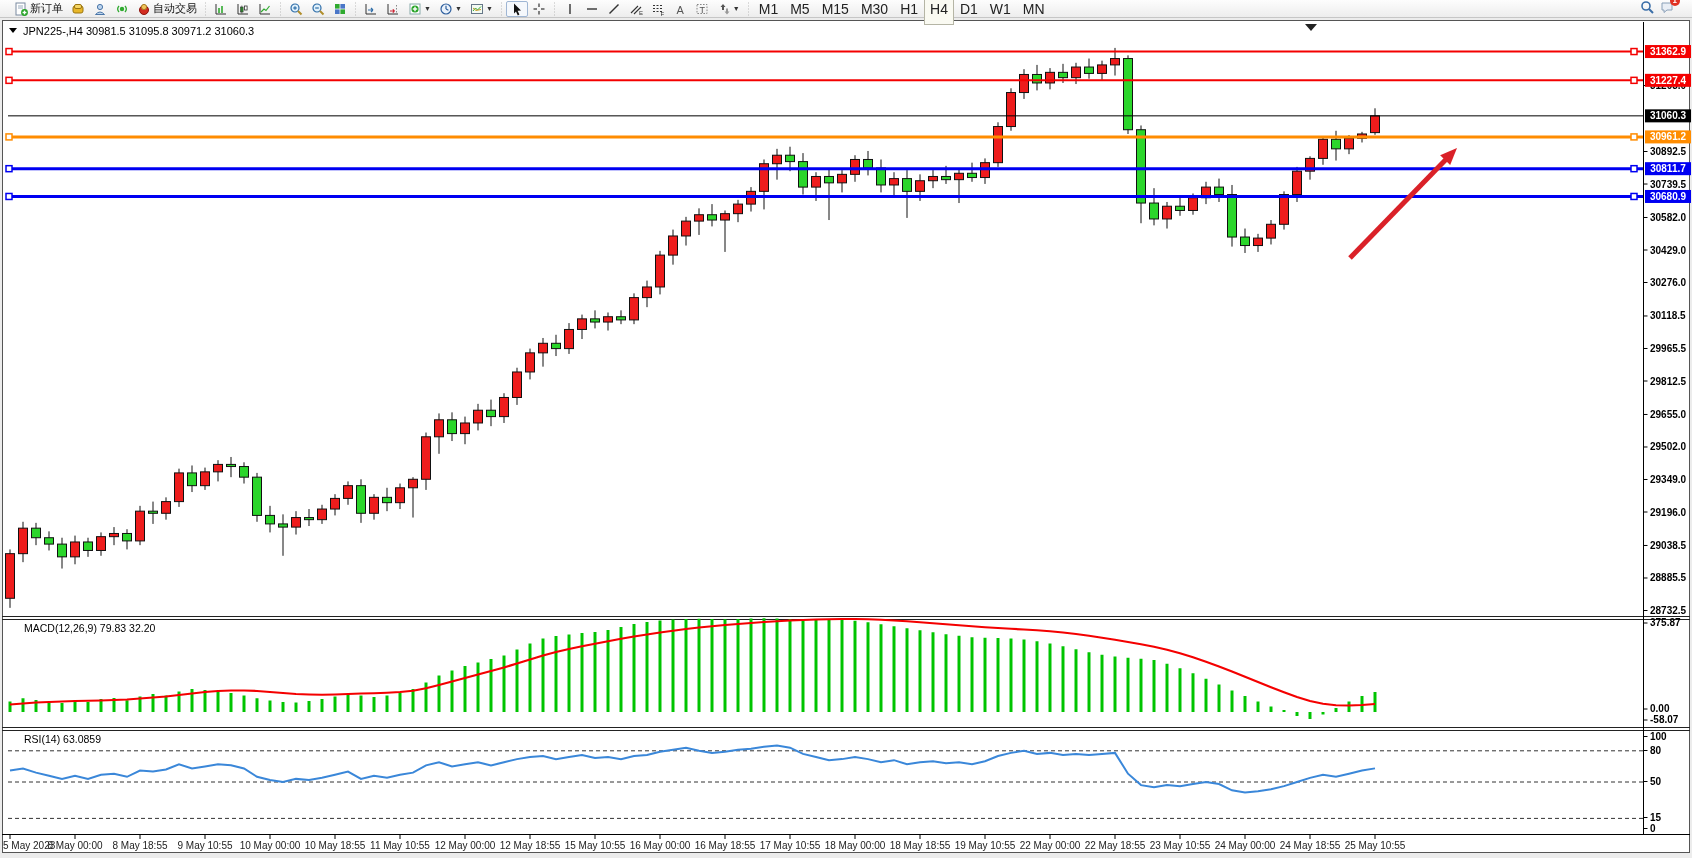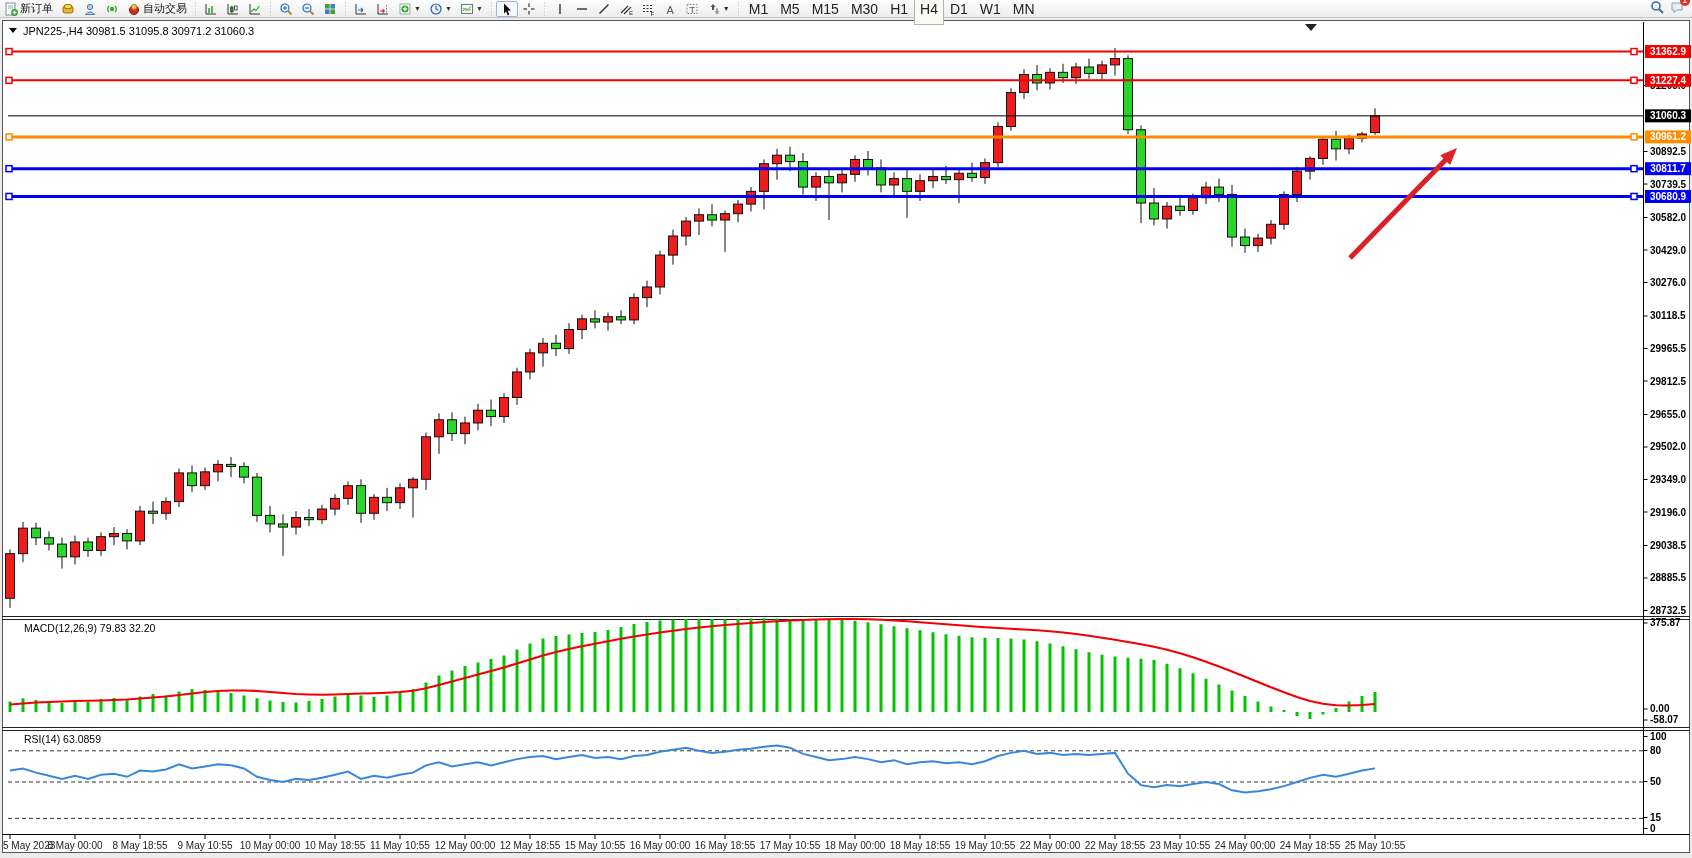--- a/index.html
+++ b/index.html
@@ -2,21 +2,21 @@
 <html><head>
 <meta charset="utf-8">
 <style>
   * { margin:0; padding:0; box-sizing:border-box; }
   html,body { width:1692px; height:858px; overflow:hidden; background:#ececec;
               font-family:"Liberation Sans", sans-serif; }
   #app { position:relative; width:1692px; height:858px; }
   
   #toolbar { position:absolute; left:0; top:0; width:1692px; height:18px;
     background:linear-gradient(#fdfdfd,#ededed); border-bottom:1px solid #c6c6c6;
-    display:flex; align-items:center; padding:0 0; z-index:5; }
+    display:flex; align-items:center; padding:0 10px; z-index:5; }
   .tb-group { display:flex; align-items:center; height:18px; }
   .tb-sep { width:5px; height:14px; margin:0 2px;
     background-image:radial-gradient(#b9b9b9 35%, transparent 36%);
     background-size:3px 3px; background-position:center; background-repeat:repeat-y; }
   .tb-btn { display:flex; align-items:center; gap:2px; height:16px; padding:0 3px;
     border:1px solid transparent; border-radius:2px; cursor:default; }
   .tb-btn.sel { background:#f5f8fc; border:1px solid #9fb6d4; }
   .tb-btn svg { display:block; }
   .tb-label { font-size:11px; color:#111; white-space:nowrap; }
   .tb-caret { font-size:7px; color:#333; line-height:1; }

